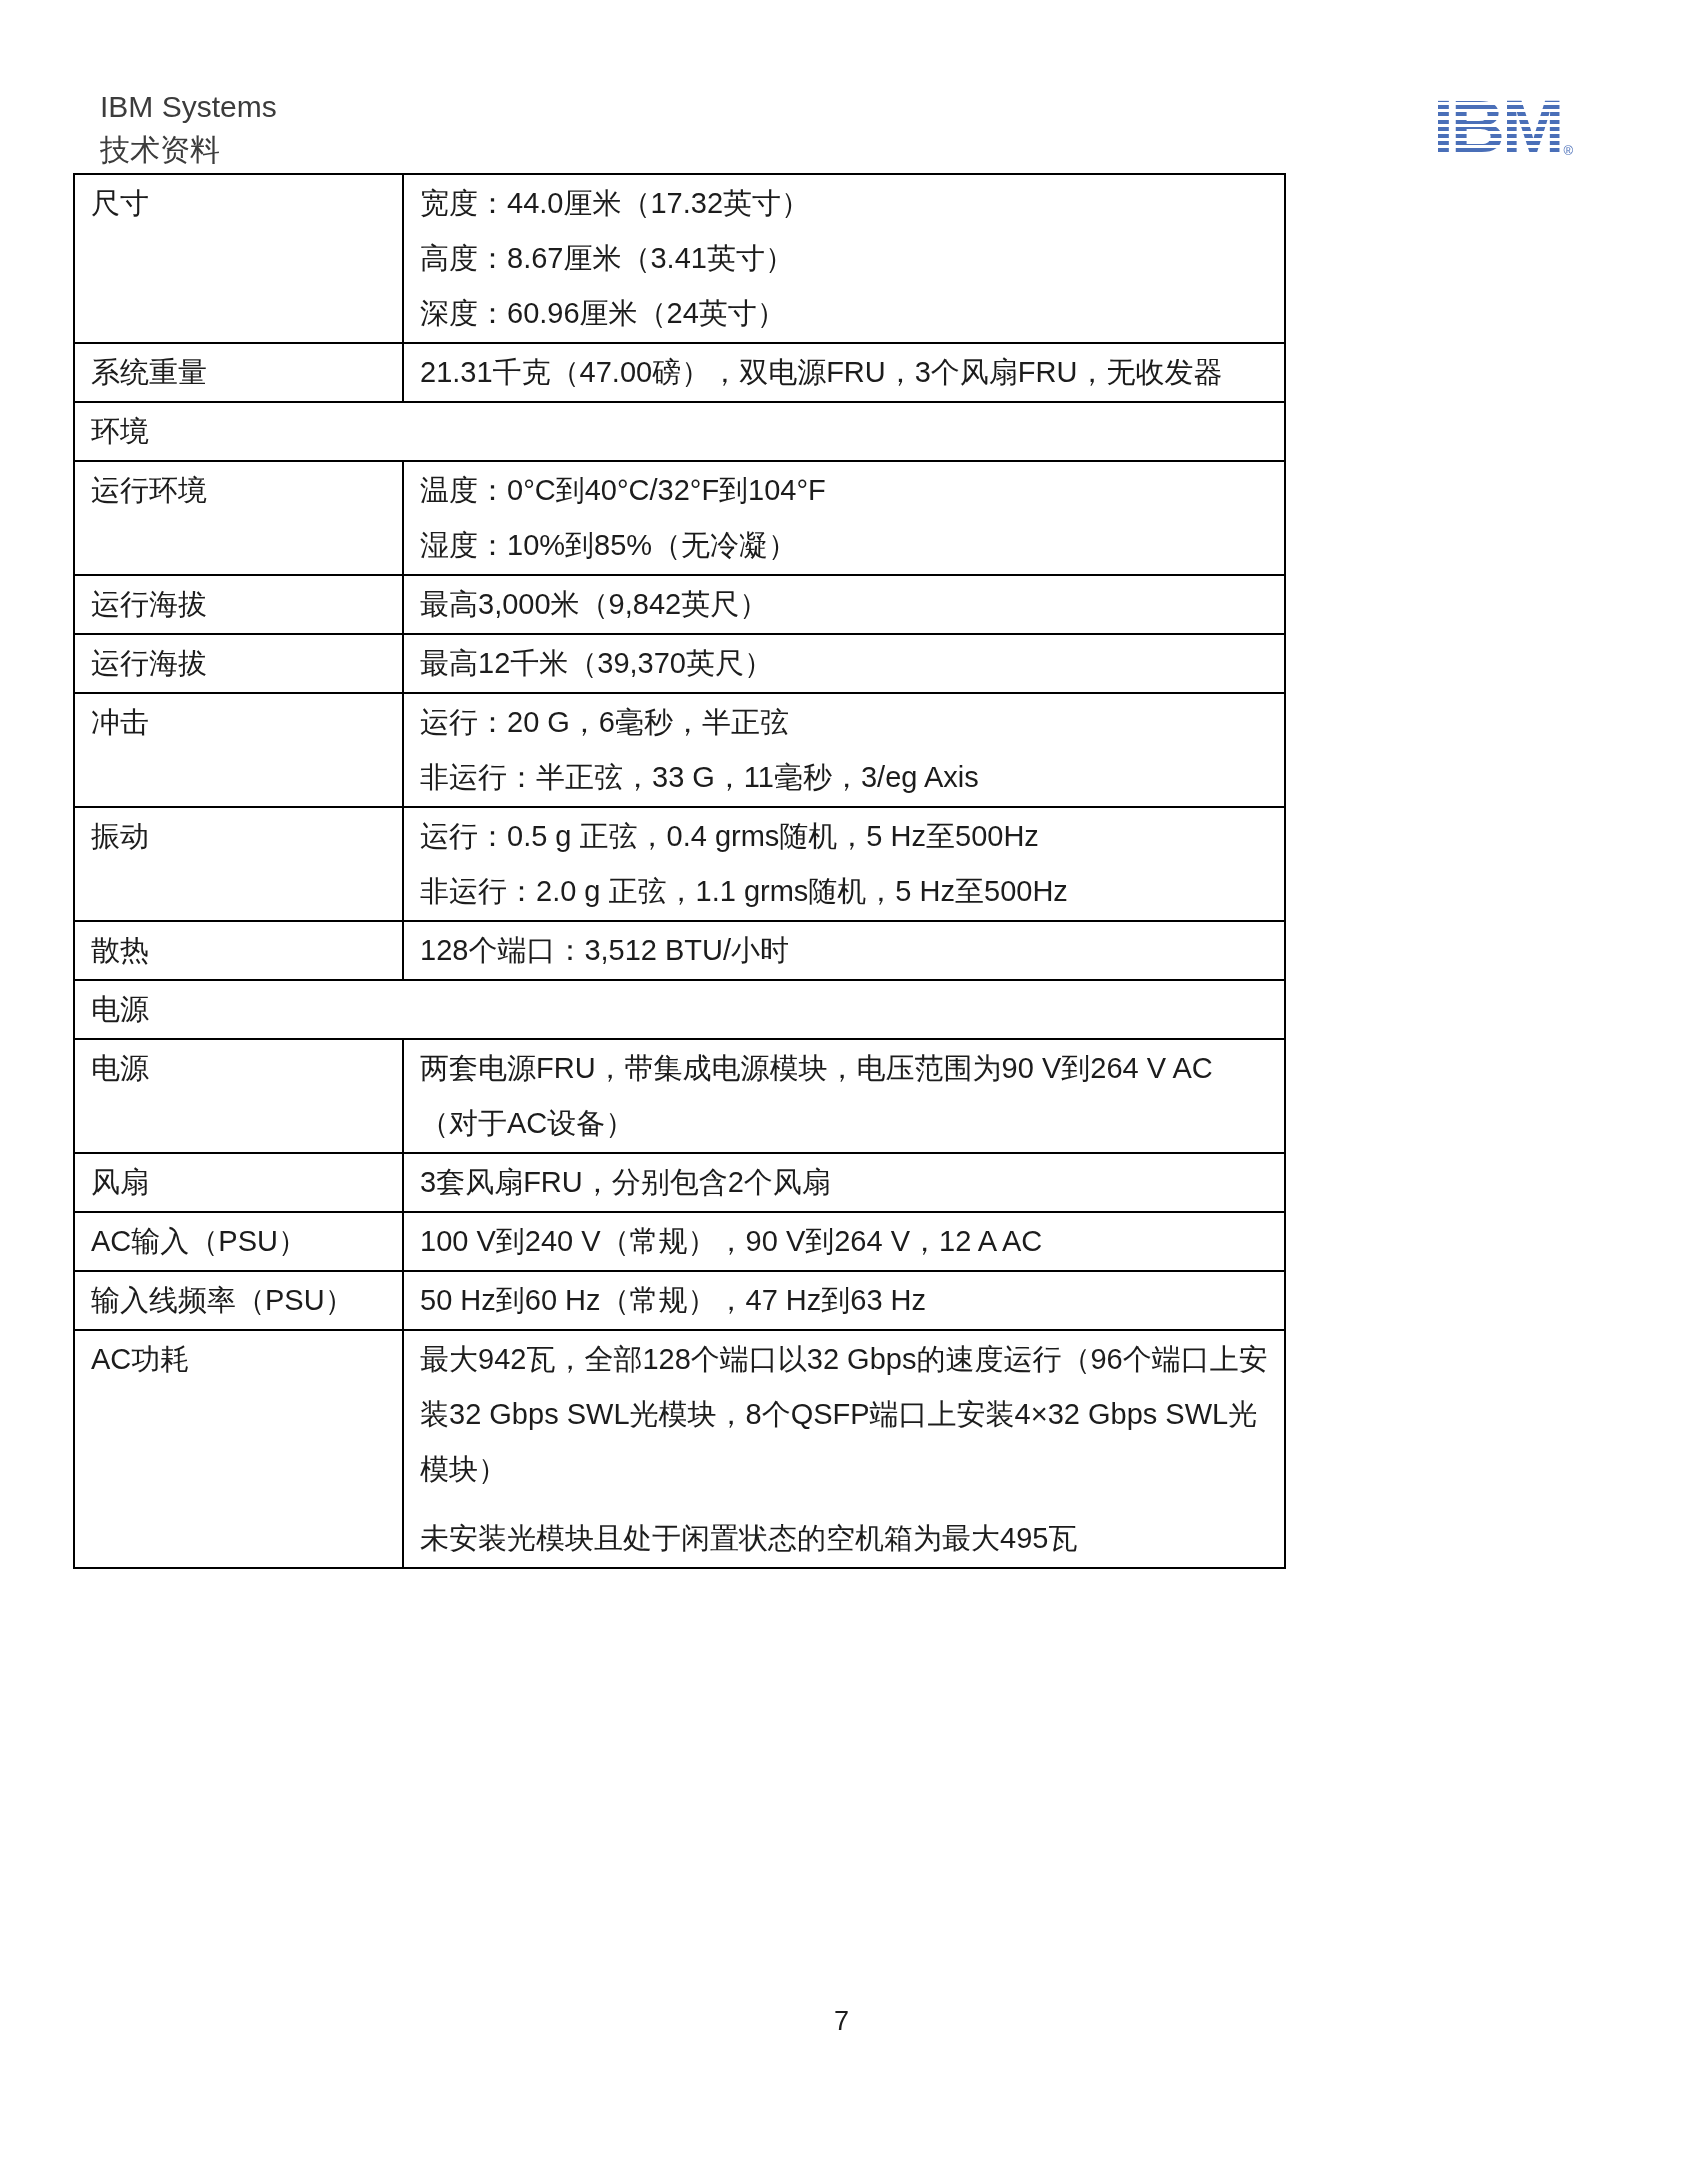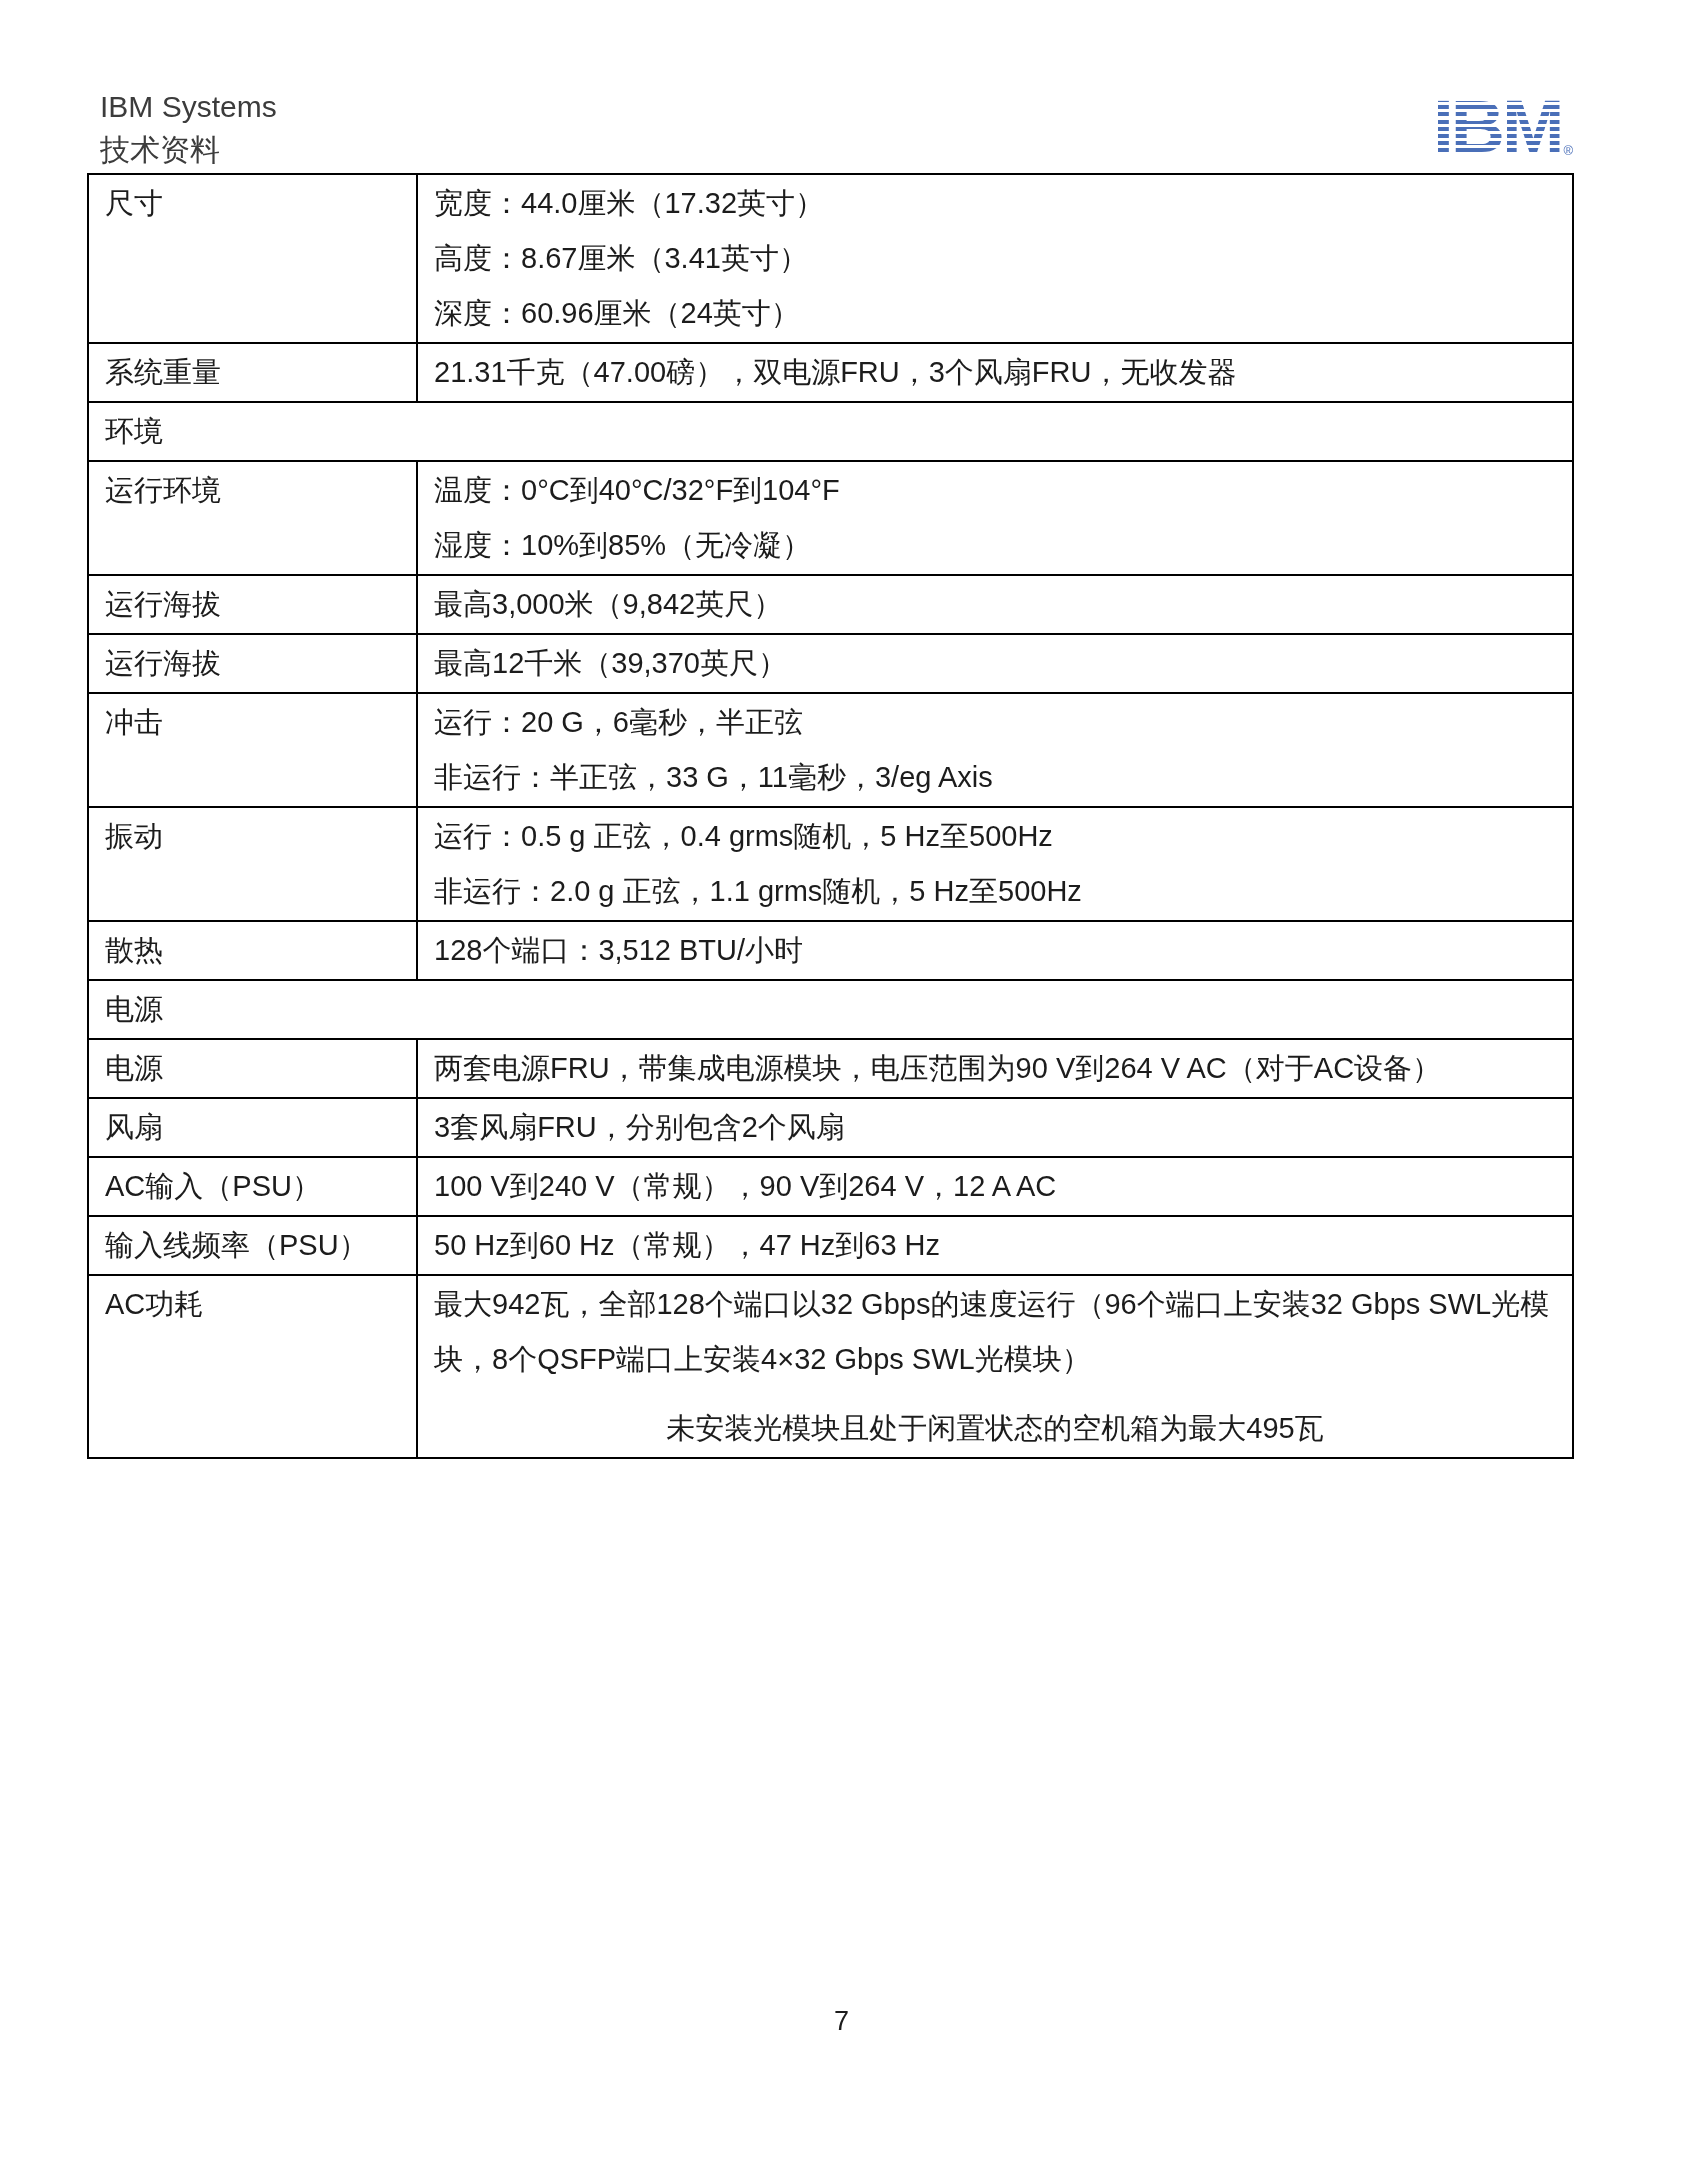--- a/index.html
+++ b/index.html
@@ -33,33 +33,33 @@
       transparent 0px, transparent 4px,
       #ffffff 4px, #ffffff 7.2px);
   }
   .ibm-reg {
     font-size: 13px; color: #4a6fb8; margin-left: 2px; line-height: 13px;
     position: relative; top: 2px;
   }
 
   
   .spec-table {
-    position: absolute; left: 87px; top: 173px;
-    width: 1487px;
+    position: absolute; left: 73px; top: 173px;
+    width: 1213px;
     border-collapse: collapse; table-layout: fixed;
   }
   .spec-table td {
     border: 2px solid #000;
     padding: 1px 16px;
     vertical-align: top;
     font-size: 29px;
   }
   .label-cell { width: 329px; }
   .label-cell, .section-cell, .cell-line { line-height: 55px; }
-  .cell-line.para { margin-top: 14px; text-align: center; }
+  .cell-line.para { margin-top: 14px; }
 
   
   .page-number {
     position: absolute; left: 0; top: 2006px; width: 100%;
     text-align: center; font-size: 27px; color: #1c1c1c;
   }
 </style>
 </head>
 <body>
 

